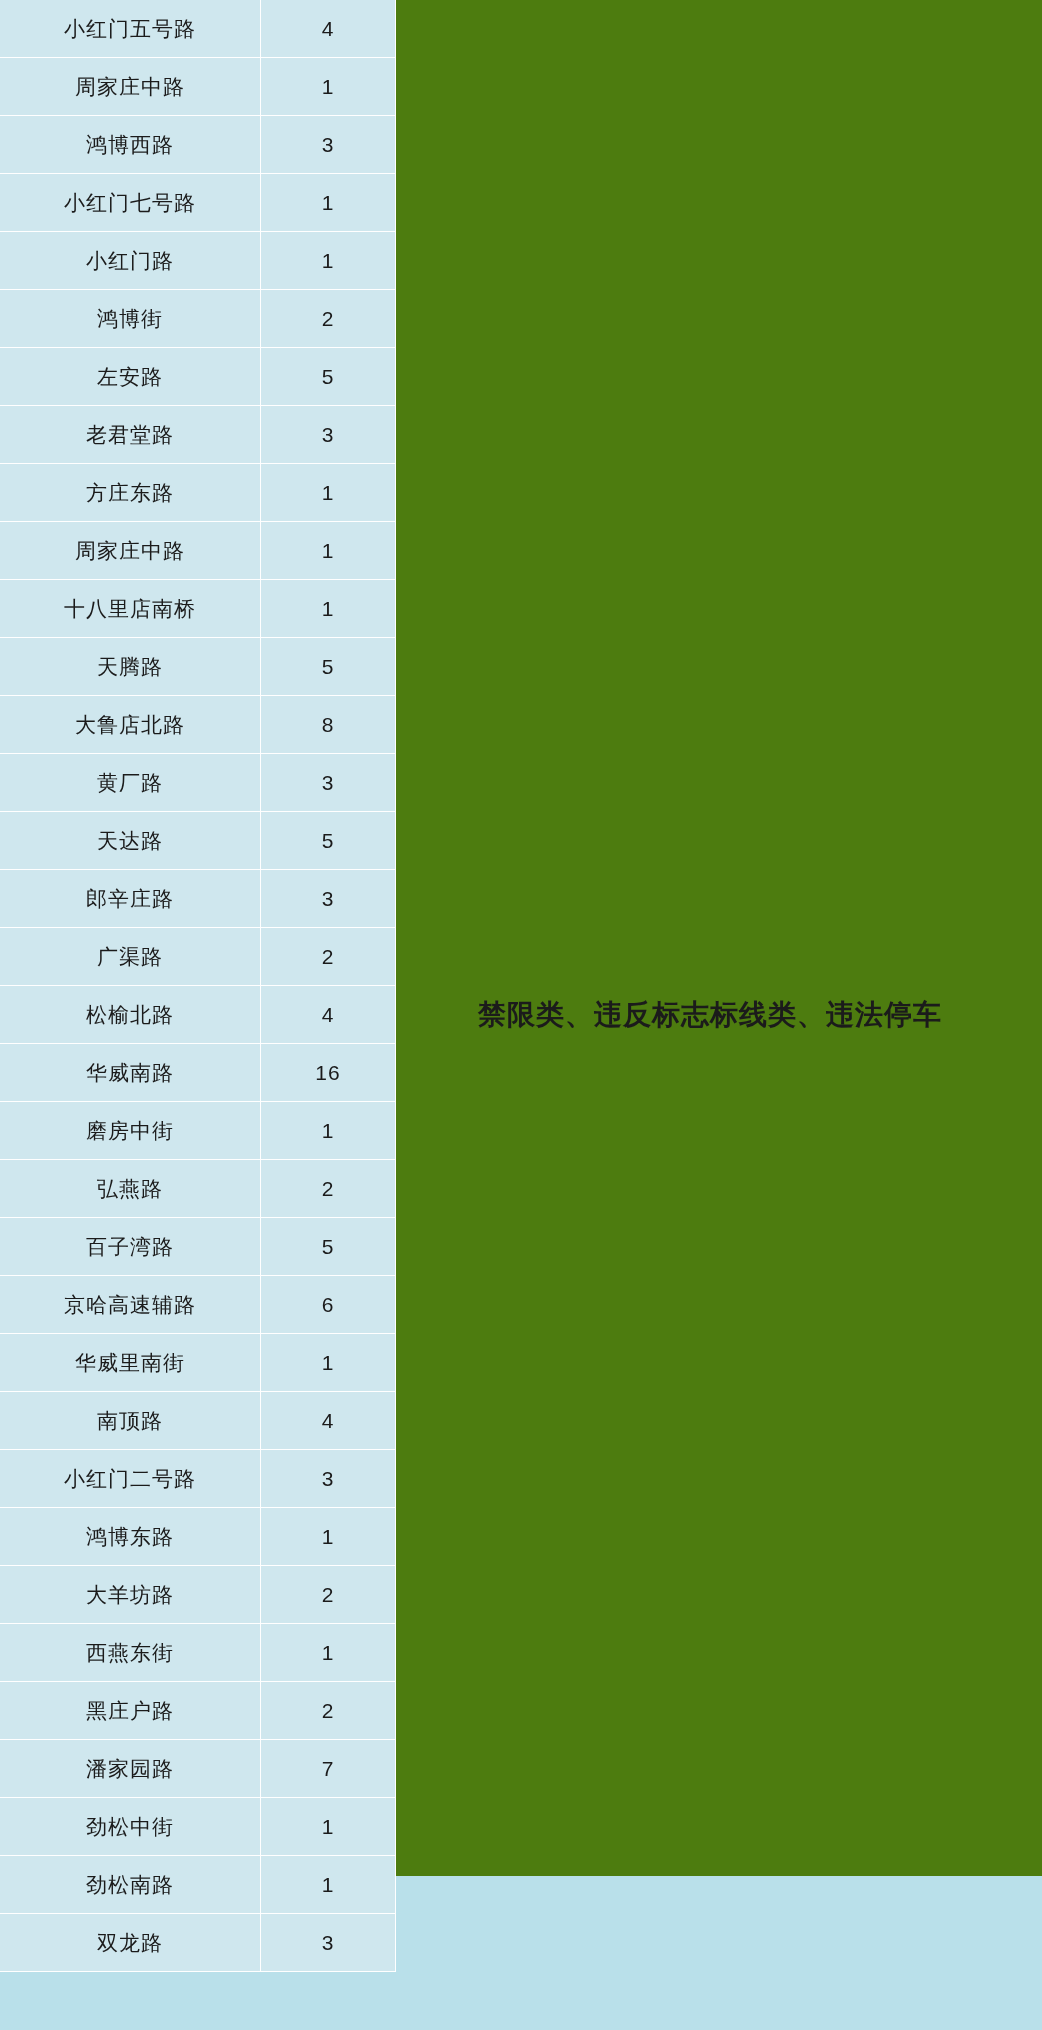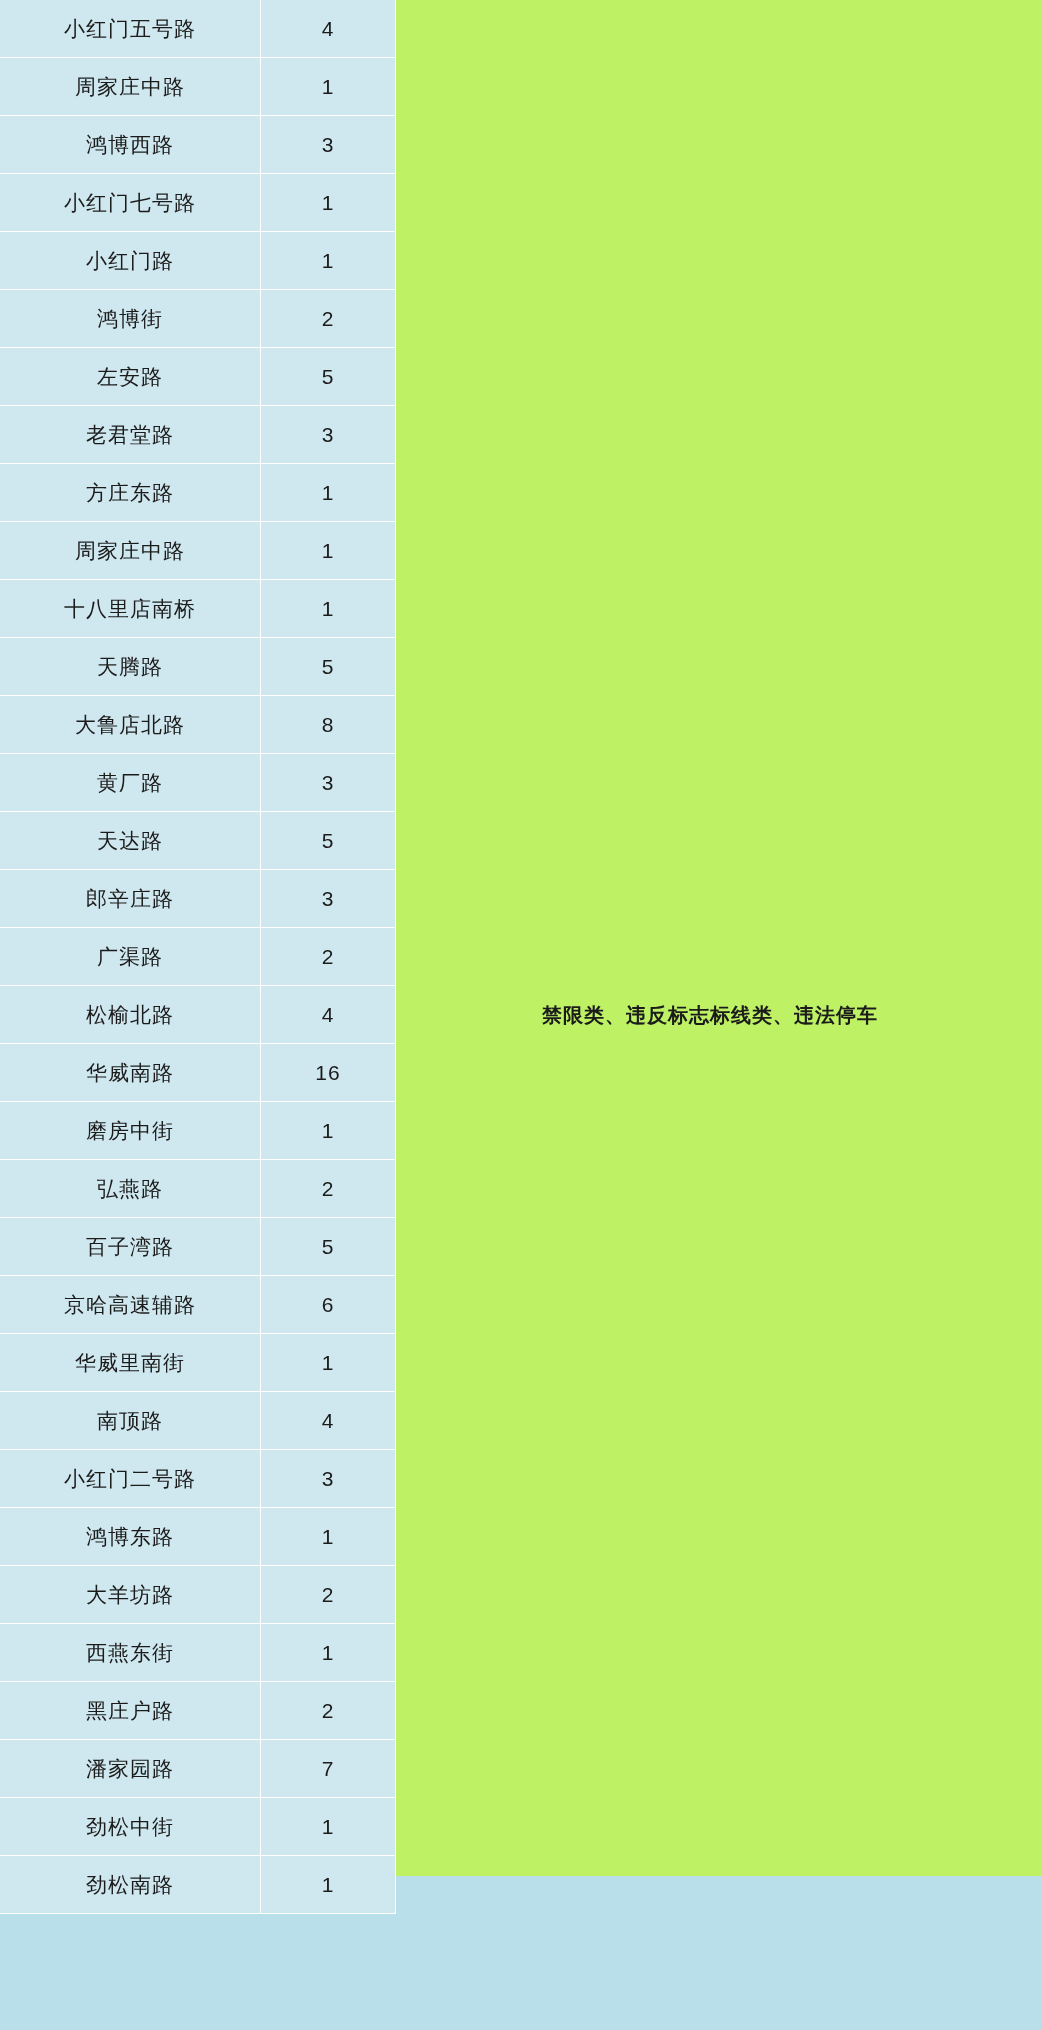--- a/index.html
+++ b/index.html
@@ -10,21 +10,21 @@
     width: 1042px;
     height: 2030px;
     background: #b9e0ea;
     font-family: "Liberation Sans", sans-serif;
     overflow: hidden;
   }
   .page {
     position: relative;
     width: 1042px;
     height: 1876px;
-    background: #bef264;
+    background: #4d7c0f;
   }
   .table-wrap {
     position: absolute;
     left: 0;
     top: 0;
     width: 378px;
   }
   table.data-table {
     border-collapse: collapse;
     width: 378px;
@@ -59,21 +59,21 @@
     left: 378px;
     top: 0;
     width: 664px;
     height: 2030px;
     display: flex;
     align-items: center;
     justify-content: center;
     text-align: center;
   }
   .side-note .note-text {
-    font-size: 20px;
+    font-size: 28px;
     font-weight: bold;
     color: #1b1b1b;
     letter-spacing: 1px;
     font-family: "Liberation Sans", sans-serif;
   }
 </style>
 </head>
 <body>
 
 <div class="page">
@@ -206,20 +206,24 @@
             <td class="count-cell">7</td>
           </tr>
           <tr>
             <td class="name-cell">劲松中街</td>
             <td class="count-cell">1</td>
           </tr>
           <tr>
             <td class="name-cell">劲松南路</td>
             <td class="count-cell">1</td>
           </tr>
+          <tr>
+            <td class="name-cell">双龙路</td>
+            <td class="count-cell">3</td>
+          </tr>
         </tbody>
     </table>
   </div>
 
   <div class="side-note">
     <div class="note-text">禁限类、违反标志标线类、违法停车</div>
   </div>
 
 </div>
 

